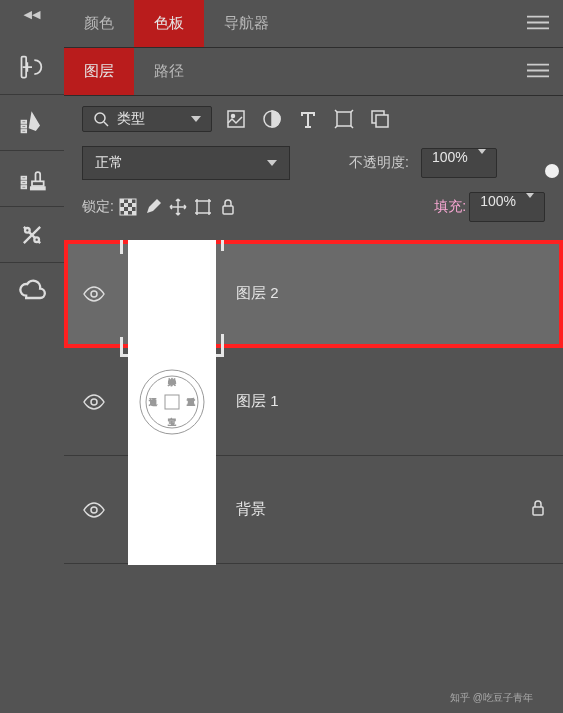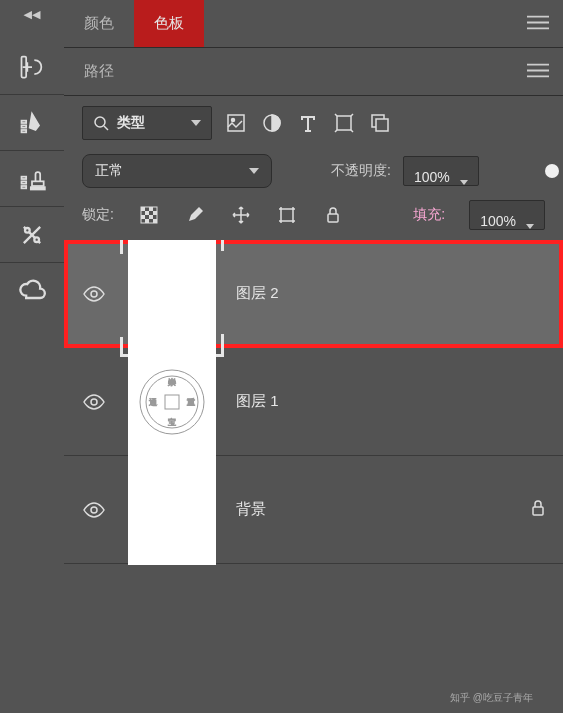--- a/index.html
+++ b/index.html
@@ -10,31 +10,31 @@
 .toolbar-left .tool { width: 42px; height: 55px; display: flex; align-items: center; justify-content: center; color: #ddd; cursor: pointer; margin-bottom: 0; }
 .toolbar-left svg { width: 28px; height: 28px; }
 .divider-h { height: 1px; background: #3a3a3a; width: 100%; }
 .panels { flex: 1; display: flex; flex-direction: column; background: #535353; }
 .tab-row { display: flex; align-items: center; height: 48px; background: #535353; border-bottom: 1px solid #2d2d2d; position: relative; }
 .tab { padding: 0 20px; height: 100%; display: flex; align-items: center; color: #b8b8b8; cursor: pointer; font-size: 15px; }
 .tab.active { background: #b91c1c; color: #e6e6e6; }
 .menu-icon { position: absolute; right: 14px; top: 50%; transform: translateY(-50%); cursor: pointer; }
 .menu-icon svg { width: 22px; height: 14px; }
 .filter-row { display: flex; align-items: center; padding: 10px 18px 8px 18px; gap: 12px; }
-.type-dd { display: flex; align-items: center; background: #454545; border: 1px solid #2d2d2d; height: 34px; padding: 0 10px; cursor: pointer; gap: 8px; width: 130px; border-radius: 2px; font-weight: bold; }
+.type-dd { display: flex; align-items: center; background: #454545; border: 1px solid #2d2d2d; height: 26px; padding: 0 10px; cursor: pointer; gap: 8px; width: 130px; border-radius: 2px; }
 .type-dd .search { width: 16px; height: 16px; }
 .type-dd .chev { margin-left: auto; }
 .filter-icon { width: 24px; height: 24px; display: flex; align-items: center; justify-content: center; cursor: pointer; color: #ddd; }
 .filter-icon svg { width: 20px; height: 20px; }
 .blend-row { display: flex; align-items: center; padding: 6px 18px 8px 18px; gap: 12px; }
-.blend-dd { background: #454545; border: 1px solid #2d2d2d; height: 34px; padding: 0 12px; display: flex; align-items: center; cursor: pointer; width: 190px; border-radius: 8px; justify-content: space-between; }
+.blend-dd { background: #454545; border: 1px solid #2d2d2d; height: 34px; padding: 0 12px; display: flex; align-items: center; cursor: pointer; width: 208px; border-radius: 0; justify-content: space-between; }
 .opacity-label { color: #ccc; margin-left: 47px; }
-.pct-dd { background: #454545; border: 1px solid #2d2d2d; height: 30px; padding: 0 10px; display: flex; align-items: flex-end; cursor: pointer; border-radius: 2px; gap: 6px; }
+.pct-dd { background: #454545; border: 1px solid #2d2d2d; height: 30px; padding: 0 10px; display: flex; align-items: flex-start; cursor: pointer; border-radius: 2px; gap: 6px; }
 .chev-sm { margin-left: 4px; }
-.lock-row { display: flex; align-items: center; padding: 4px 18px 10px 18px; gap: 24px; }
+.lock-row { display: flex; align-items: center; padding: 4px 18px 18px 18px; gap: 3px; }
 .lock-label { color: #ccc; }
 .lock-icon { width: 22px; height: 22px; display: flex; align-items: center; justify-content: center; cursor: pointer; }
 .lock-icon svg { width: 18px; height: 18px; }
 .fill-label { margin-left: auto; color: #f9a8d4; }
 .layers-list { flex: 1; overflow: auto; }
 .layer { display: flex; align-items: center; height: 108px; border-bottom: 1px solid #3a3a3a; padding: 0 16px; gap: 20px; }
 .layer.sel { background: #6a6a6a; }
 .layer.hl { outline: 4px solid #ff2020; outline-offset: -4px; }
 .eye { width: 28px; cursor: pointer; display: flex; align-items: center; justify-content: center; }
 .eye svg { width: 22px; height: 16px; }
@@ -99,30 +99,32 @@
       <svg viewBox="0 0 24 24" fill="none" stroke="#ddd" stroke-width="2">
           <path d="M7 16a5 5 0 010-10c.3 0 .6 0 .9.1A6 6 0 0119 10a4 4 0 010 8H7z"></path>
         </svg>
     </div>
   </div>
 
   <div class="panels">
     <div class="tab-row">
       <div class="tab">颜色</div>
       <div class="tab active">色板</div>
+      <div class="tab">导航器</div>
       <div class="menu-icon">
         <svg viewBox="0 0 22 14" fill="#ccc">
             <rect y="0" width="22" height="2"></rect>
             <rect y="6" width="22" height="2"></rect>
             <rect y="12" width="22" height="2"></rect>
           </svg>
       </div>
     </div>
 
     <div class="tab-row">
+      <div class="tab active">图层</div>
       <div class="tab">路径</div>
       <div class="menu-icon">
         <svg viewBox="0 0 22 14" fill="#ccc">
             <rect y="0" width="22" height="2"></rect>
             <rect y="6" width="22" height="2"></rect>
             <rect y="12" width="22" height="2"></rect>
           </svg>
       </div>
     </div>
 

